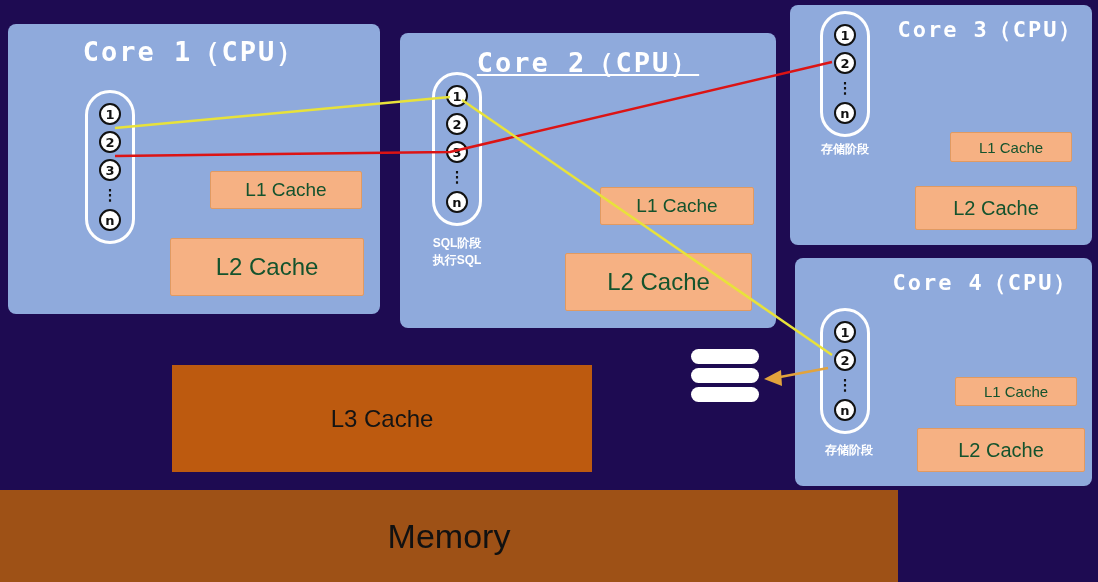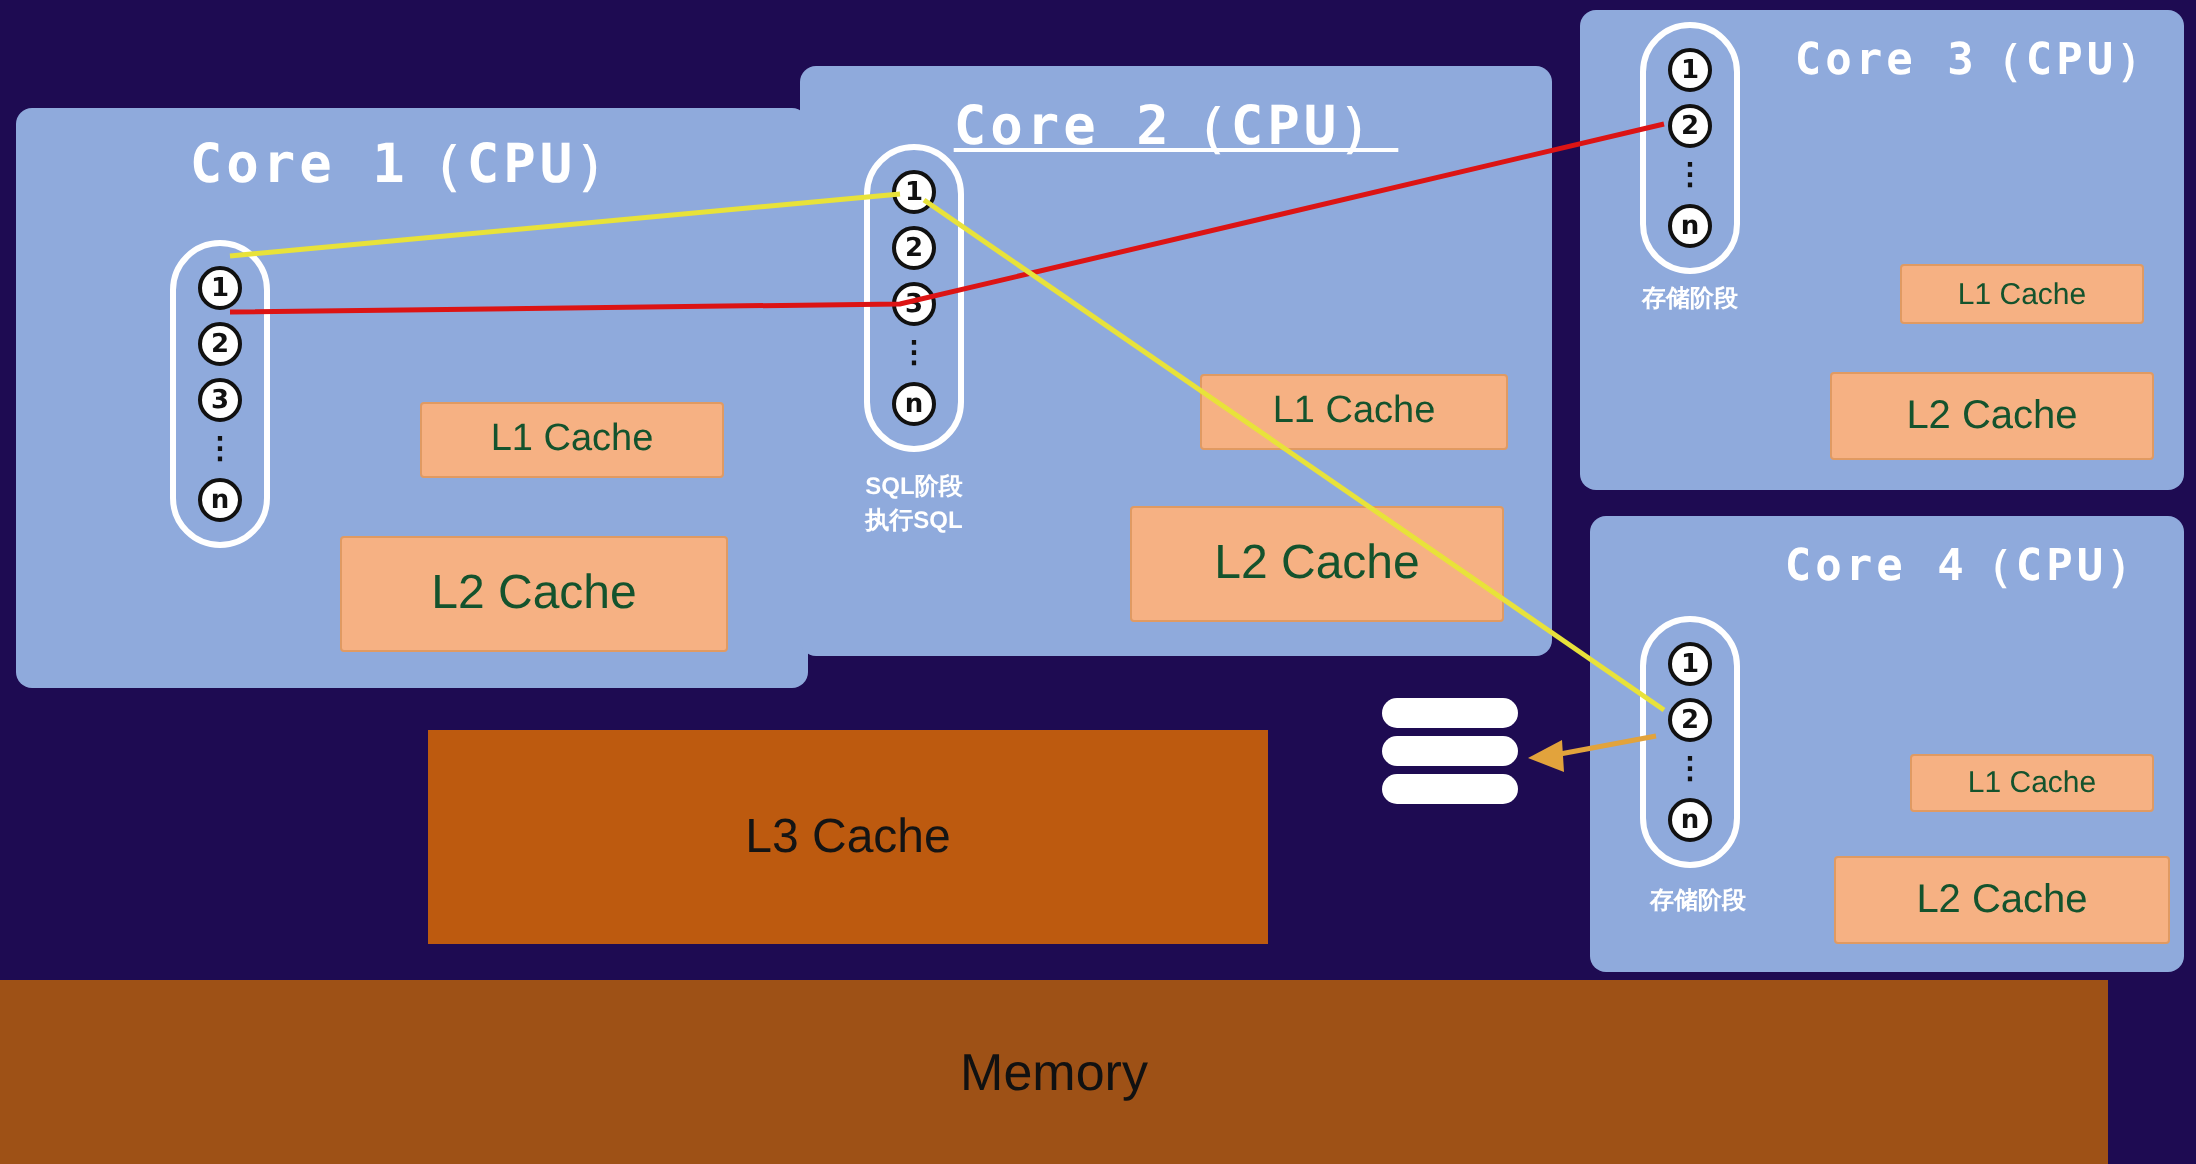--- a/index.html
+++ b/index.html
@@ -33,32 +33,32 @@
   .phase .sub { font-weight:bold; }
   .cache {
     position:absolute; background:var(--cache-light-fill,#f6b183);
     border:1px solid var(--cache-light-border,#e09a62);
     color:#14532d; display:flex; align-items:center; justify-content:center;
     border-radius:2px;
   }
   .l3 {
     position:absolute; left:172px; top:365px; width:420px; height:107px;
     background:var(--l3-fill,#bd5a0f); color:#141414; font-size:24px;
-    display:flex; align-items:center; justify-content:center;margin-left:42px;
+    display:flex; align-items:center; justify-content:center;
   }
   .memory {
-    position:absolute; left:0; top:490px; width:1054px; height:92px;
-    background:var(--memory-fill,#9e5116); color:#111; font-size:26px;
+    position:absolute; left:0; top:490px; width:898px; height:92px;
+    background:var(--memory-fill,#9e5116); color:#111; font-size:34px;
     display:flex; align-items:center; justify-content:center;
   }
   .overlay { position:absolute; left:0; top:0; z-index:50; pointer-events:none; }
   .db { position:absolute; left:686px; top:348px; z-index:30; }
 
   
-  .core1 { left:8px;  top:54px;  width:372px; height:290px;padding-left:24px; }
+  .core1 { left:8px;  top:24px;  width:372px; height:290px; }
   .core1 .core-title { left:0; right:0; top:10px; font-size:27px; }
   .core1 .pill  { left:77px; top:66px; }
   .core1 .phase { left:17px; top:226px; width:170px; font-size:12px; }
   .core1 .l1 { left:202px; top:147px; width:150px; height:36px; font-size:19px; }
   .core1 .l2 { left:162px; top:214px; width:192px; height:56px; font-size:24px; }
 
   
   .core2 { left:400px; top:33px; width:376px; height:295px; }
   .core2 .core-title { left:0; right:0; top:12px; font-size:27px;text-decoration:underline; }
   .core2 .pill  { left:32px; top:39px; }

